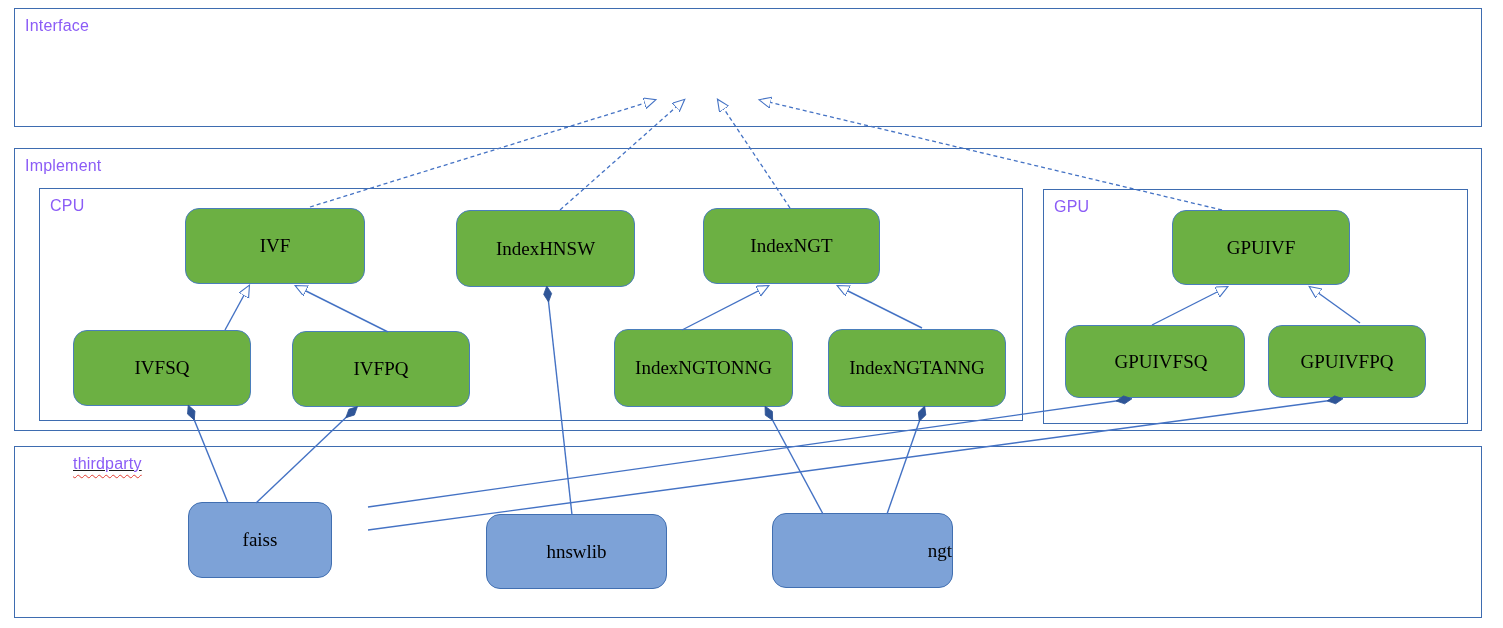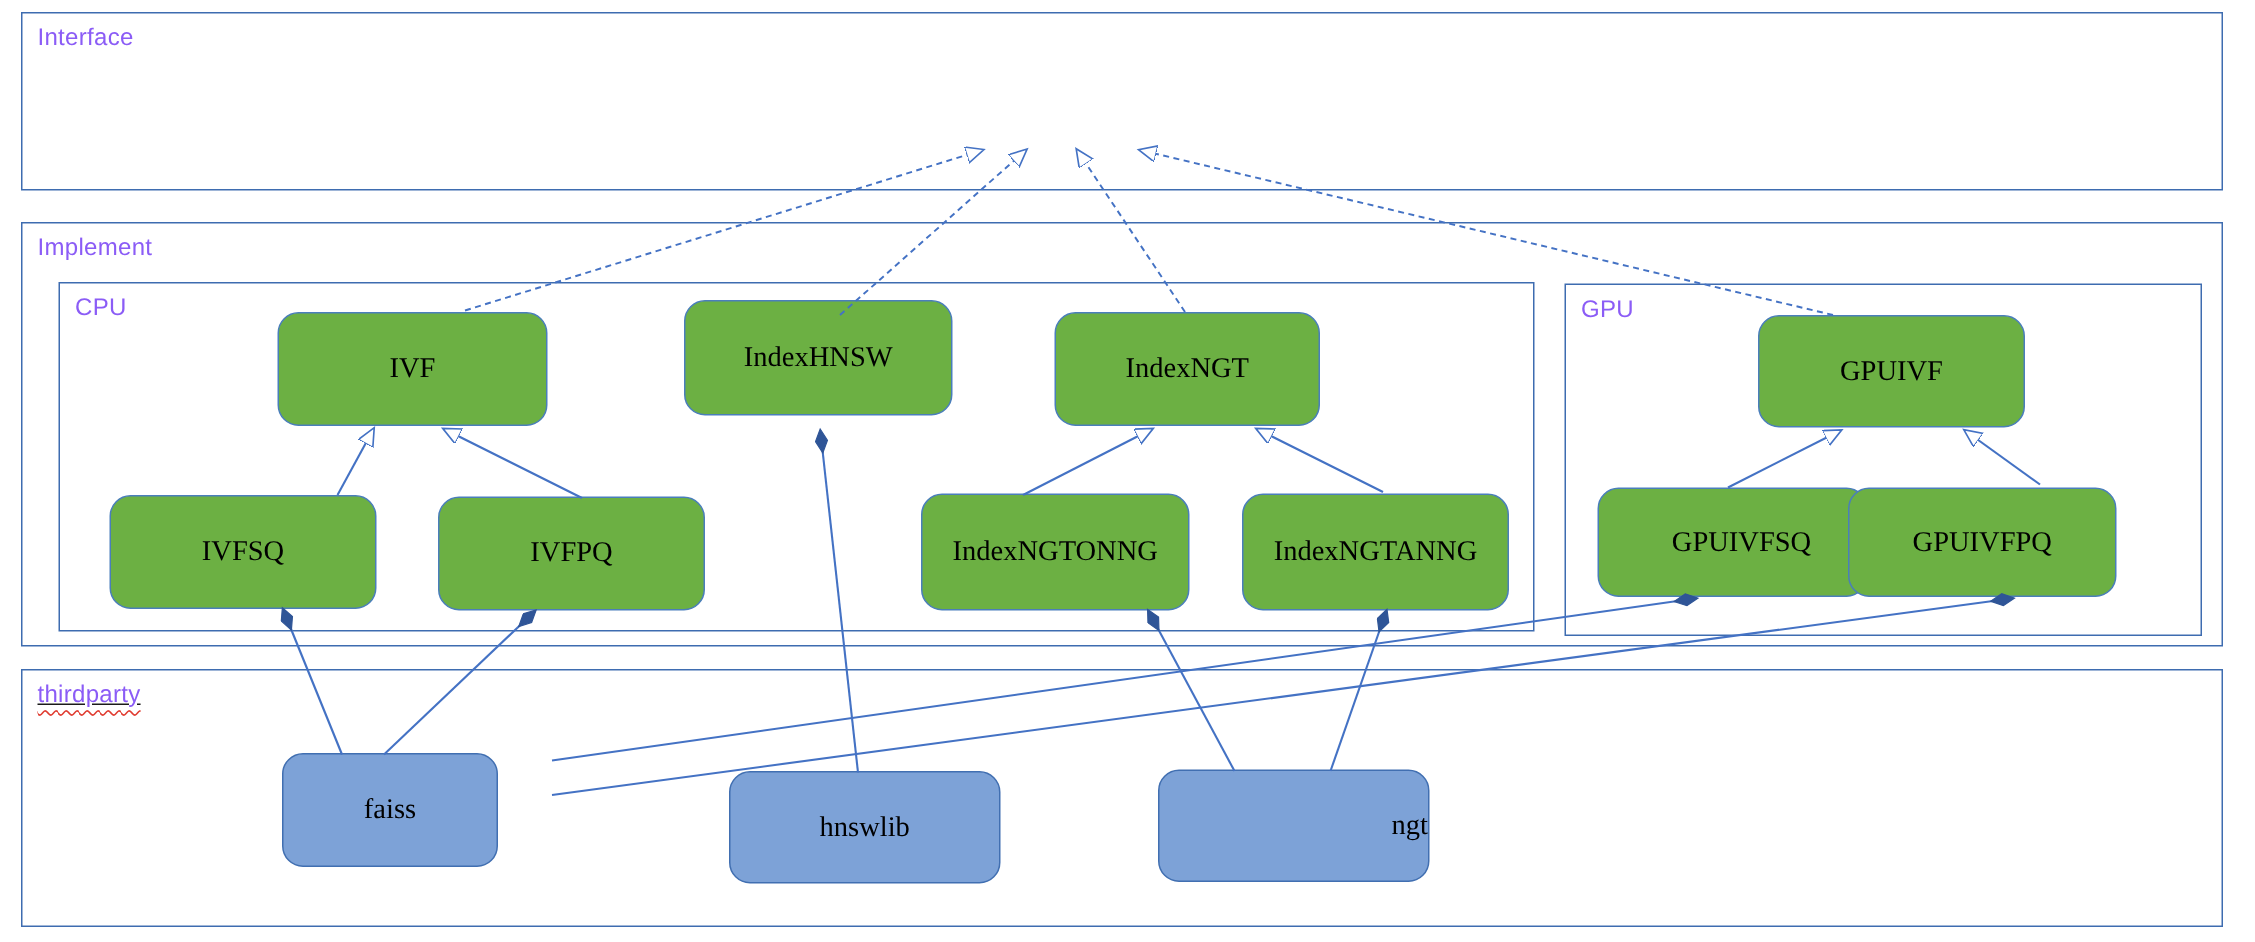--- a/index.html
+++ b/index.html
@@ -33,20 +33,21 @@
     font-size:16px;
     color:#8b5cf6;
     letter-spacing:0.2px;
     white-space:nowrap;
   }
   .u{text-decoration:underline solid #1a1a1a;}
   .wavy{
     text-decoration:underline wavy var(--wavy);
     text-underline-offset:5px;
     text-decoration-thickness:1px;
+    margin-left:48px;
   }
   .node{
     position:absolute;
     box-sizing:border-box;
     border:1.6px solid var(--node-border);
     border-radius:14px;
     display:flex;align-items:center;justify-content:center;
     font-family:"Liberation Serif",serif;
     font-size:19px;color:#000000;
     z-index:2;
@@ -84,21 +85,21 @@
 
   <div class="section" style="left:14px;top:446px;width:1468px;height:172px;">
     <span class="section-label u"><span class="wavy">thirdparty</span></span>
   </div>
 
 
   <div class="node green" style="left:185px;top:208px;width:180px;height:76px;">
     <span>IVF</span>
   </div>
 
-  <div class="node green" style="left:456px;top:200px;width:179px;height:77px;">
+  <div class="node green" style="left:456px;top:210px;width:179px;height:77px;">
     <span>IndexHNSW</span>
   </div>
 
   <div class="node green" style="left:703px;top:208px;width:177px;height:76px;text-align:right;">
     <span>IndexNGT</span>
   </div>
 
   <div class="node green" style="left:73px;top:330px;width:178px;height:76px;">
     <span>IVFSQ</span>
   </div>
@@ -116,21 +117,21 @@
   </div>
 
   <div class="node green" style="left:1172px;top:210px;width:178px;height:75px;">
     <span>GPUIVF</span>
   </div>
 
   <div class="node green" style="left:1065px;top:325px;width:180px;height:73px;padding-left:12px;">
     <span>GPUIVFSQ</span>
   </div>
 
-  <div class="node green" style="left:1232px;top:325px;width:179px;height:73px;">
+  <div class="node green" style="left:1268px;top:325px;width:158px;height:73px;">
     <span>GPUIVFPQ</span>
   </div>
 
   <div class="node blue" style="left:188px;top:502px;width:144px;height:76px;">
     <span>faiss</span>
   </div>
 
   <div class="node blue" style="left:486px;top:514px;width:181px;height:75px;text-align:right;">
     <span>hnswlib</span>
   </div>

